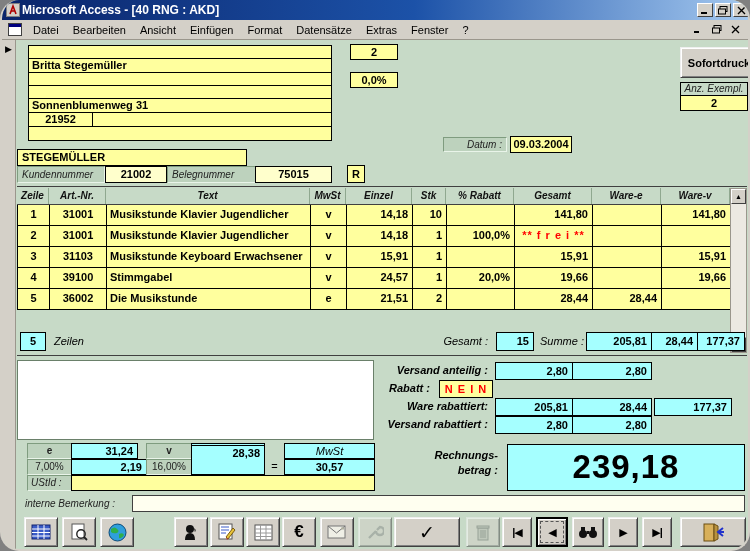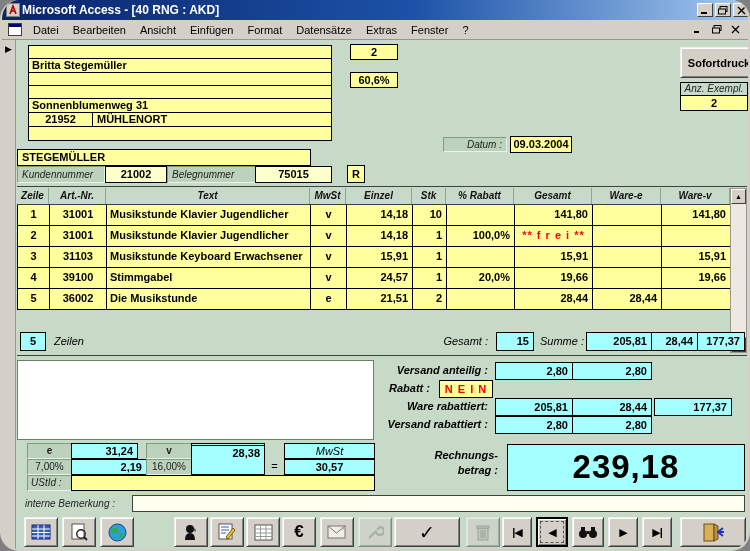--- a/index.html
+++ b/index.html
@@ -140,36 +140,35 @@
   <div class="abs selarrow">▶</div>
 
   <div class="abs custblock">
     <div class="custrow"></div>
     <div class="custrow" style="height:14px">Britta Stegemüller</div>
     <div class="custrow"></div>
     <div class="custrow"></div>
     <div class="custrow" style="height:14px">Sonnenblumenweg 31</div>
     <div class="custrow zipline" style="height:14px">
       <span class="zipcell">21952</span>
-      <span class="citycell">MÜHLENORT</span>
     </div>
     <div class="custrow"></div>
   </div>
 
   <div class="abs yellow ctr" style="left:348px;top:44px;width:48px;height:16px;line-height:14px">2</div>
-  <div class="abs yellow ctr" style="left:348px;top:72px;width:48px;height:16px;line-height:14px">60,6%</div>
+  <div class="abs yellow ctr" style="left:348px;top:72px;width:48px;height:16px;line-height:14px">0,0%</div>
 
   <div class="abs btn3d bold" style="left:678px;top:47px;width:78px;height:31px;font-size:11px">Sofortdruck</div>
   <div class="abs sunken ctr" style="left:678px;top:82px;width:68px;height:14px;line-height:12px;border:1px solid #000;background:#c7dac7">Anz. Exempl.</div>
   <div class="abs yellow ctr" style="left:678px;top:95px;width:68px;height:16px;line-height:14px">2</div>
 
   <div class="abs sunken rt" style="left:441px;top:137px;width:64px;height:15px;line-height:13px">Datum :</div>
   <div class="abs yellow ctr" style="left:508px;top:136px;width:62px;height:17px;line-height:15px">09.03.2004</div>
 
-  <div class="abs yellow" style="left:15px;top:149px;width:294px;height:17px;line-height:15px;padding-left:4px">STEGEMÜLLER</div>
+  <div class="abs yellow" style="left:15px;top:149px;width:230px;height:17px;line-height:15px;padding-left:4px">STEGEMÜLLER</div>
   <div class="abs sunken" style="left:15px;top:166px;width:88px;height:17px;line-height:15px;padding-left:4px">Kundennummer</div>
   <div class="abs ctr bold" style="left:103px;top:166px;width:62px;height:17px;line-height:15px;background:#ffffcc;border:1px solid #000;font-size:11px">21002</div>
   <div class="abs sunken" style="left:165px;top:166px;width:92px;height:17px;line-height:15px;padding-left:4px">Belegnummer</div>
   <div class="abs ctr bold" style="left:253px;top:166px;width:77px;height:17px;line-height:15px;background:#ffffcc;border:1px solid #000;font-size:11px">75015</div>
   <div class="abs yellow ctr" style="left:345px;top:165px;width:18px;height:18px;line-height:16px">R</div>
 
   <div class="abs hline" style="left:15px;top:186px;width:730px"></div>
 
   <div class="abs tgrid thead">
     <div class="th">Zeile</div>

